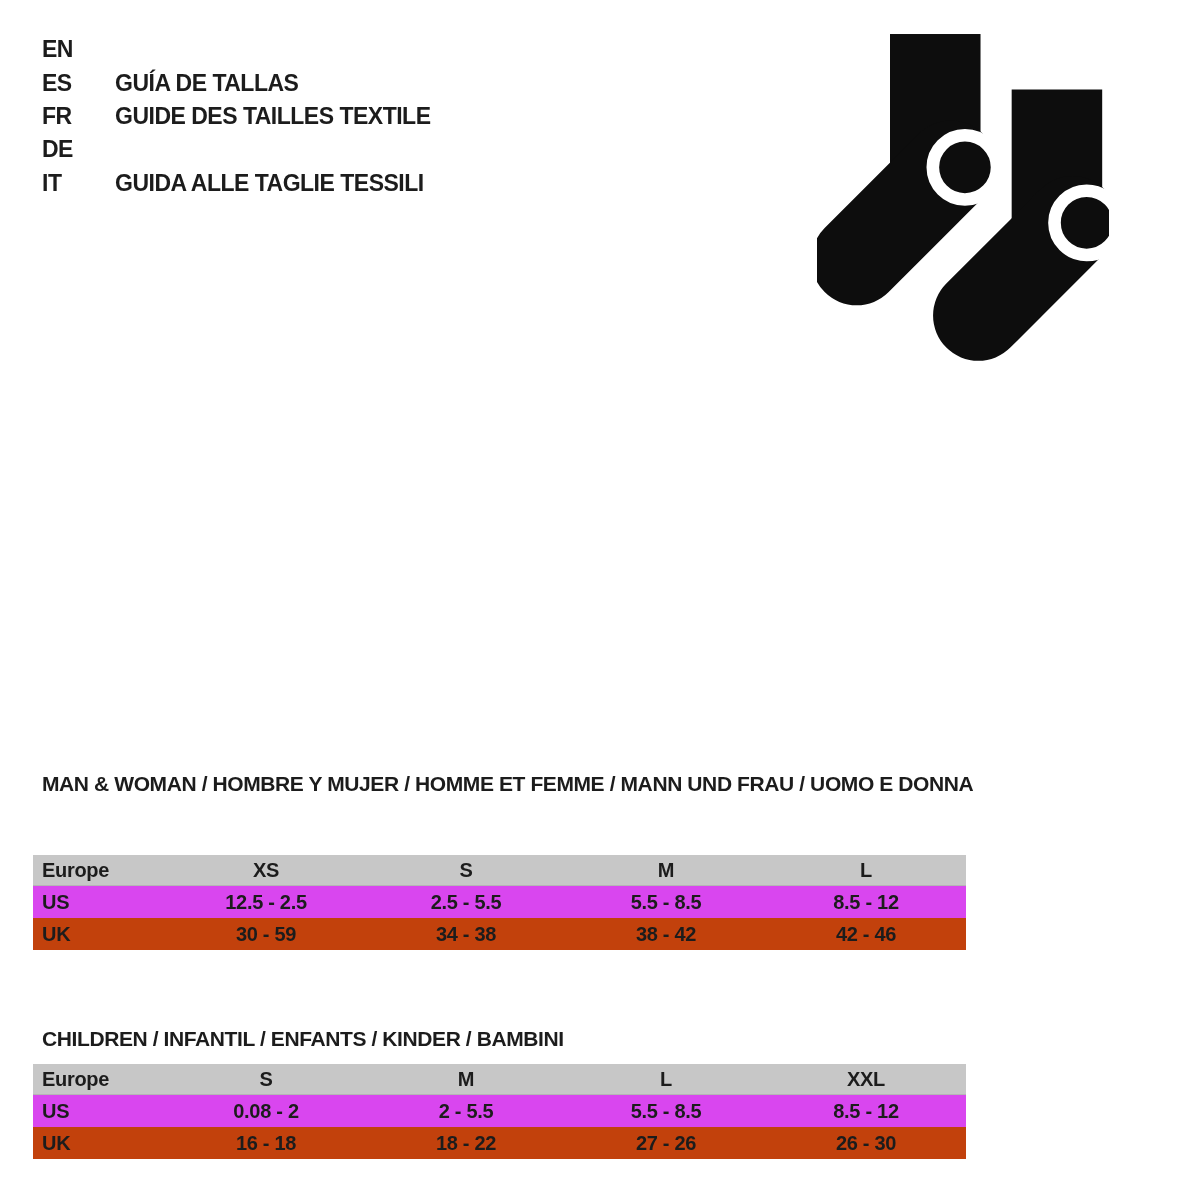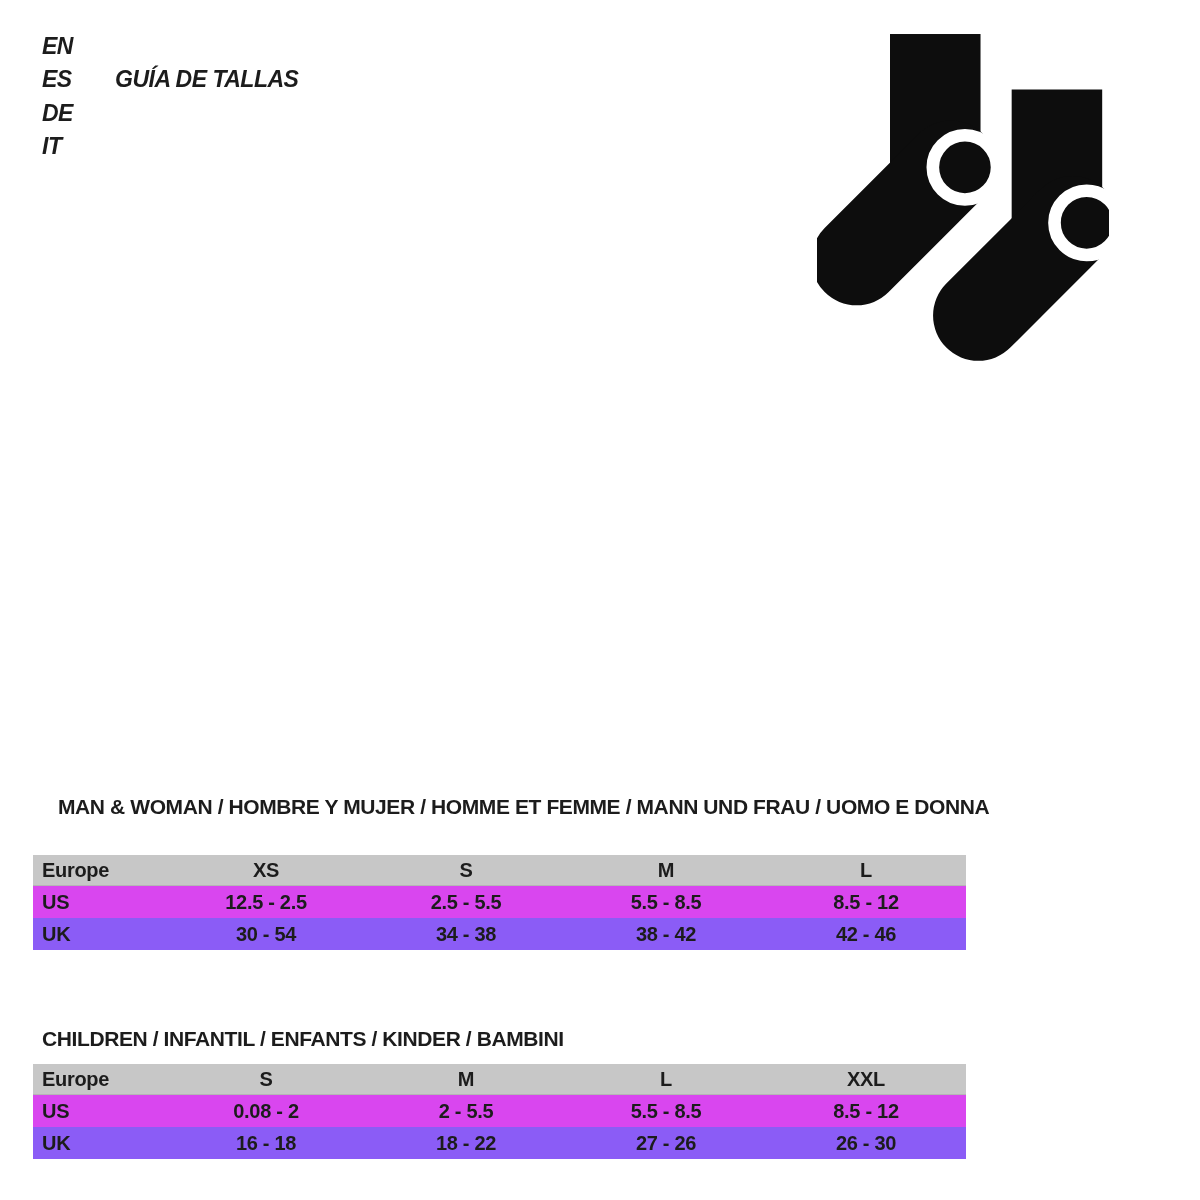--- a/index.html
+++ b/index.html
@@ -19,21 +19,21 @@
 
   
   .lang-block {
     position: absolute;
     left: 42px;
     top: 33px;
   }
   .lang-row {
     display: flex;
     height: 33.4px;
-    font-style: italic;
+    align-items: center;
   }
   .lang-code {
     width: 73px;
     font-size: 23px;
     font-weight: bold;
     letter-spacing: -0.5px;
   }
   .lang-title {
     font-size: 23px;
     font-weight: bold;
@@ -61,21 +61,21 @@
 
   
   .section-title {
     position: absolute;
     left: 42px;
     font-size: 21px;
     font-weight: bold;
     letter-spacing: -0.4px;
     white-space: nowrap;
   }
-  .title-1 { top: 795px; margin-left: 16px; }
+  .title-1 { top: 772px; }
   .title-2 { top: 1027px; }
 
   table.size-table {
     position: absolute;
     left: 33px;
     width: 933px;
     border-collapse: separate;
     border-spacing: 0;
     table-layout: fixed;
   }
@@ -99,40 +99,45 @@
     background: #c7c7c7;
     height: 30px;
     border-bottom: 1px solid #b5b5b5;
   }
   .size-table th.region-cell,
   .size-table td.region-cell {
     text-align: left;
     padding-left: 9px;
   }
   .size-table tbody tr.row-us td { background: #d946ef; }
-  .size-table tbody tr.row-uk td { background: #8b5cf6; }
+  .size-table tbody tr.row-uk td { background: #c2410c; }
 </style>
 </head>
 <body>
 
 <div class="page">
 
   <div class="lang-block">
     <div class="lang-row">
       <span class="lang-code">EN</span>
     </div>
     <div class="lang-row">
       <span class="lang-code">ES</span>
       <span class="lang-title">GUÍA DE TALLAS</span>
     </div>
     <div class="lang-row">
+      <span class="lang-code">FR</span>
+      <span class="lang-title">GUIDE DES TAILLES TEXTILE</span>
+    </div>
+    <div class="lang-row">
       <span class="lang-code">DE</span>
     </div>
     <div class="lang-row">
       <span class="lang-code">IT</span>
+      <span class="lang-title">GUIDA ALLE TAGLIE TESSILI</span>
     </div>
   </div>
 
 
   <svg class="socks-svg" width="292" height="336" viewBox="0 0 300 345" aria-hidden="true">
     <g>
       <rect x="75" y="3" width="93" height="160" fill="#0d0d0d"></rect>
       <rect x="-70" y="-46.5" width="230" height="93" rx="46.5" ry="46.5" fill="#0d0d0d" transform="translate(121,155) rotate(135)"></rect>
       <circle cx="152" cy="140" r="33" fill="none" stroke="#ffffff" stroke-width="13"></circle>
     </g>
@@ -164,21 +169,21 @@
     <tbody>
       <tr class="row-us">
         <td class="region-cell">US</td>
         <td>12.5 - 2.5</td>
         <td>2.5 - 5.5</td>
         <td>5.5 - 8.5</td>
         <td>8.5 - 12</td>
       </tr>
       <tr class="row-uk">
         <td class="region-cell">UK</td>
-        <td>30 - 54</td>
+        <td>30 - 59</td>
         <td>34 - 38</td>
         <td>38 - 42</td>
         <td>42 - 46</td>
       </tr>
     </tbody>
   </table>
 
   <div class="section-title title-2">CHILDREN / INFANTIL / ENFANTS / KINDER / BAMBINI</div>
   <table class="size-table table-2">
     <colgroup>

